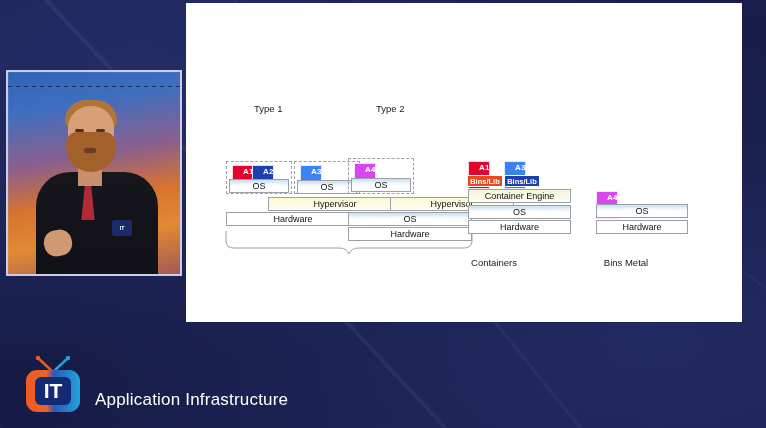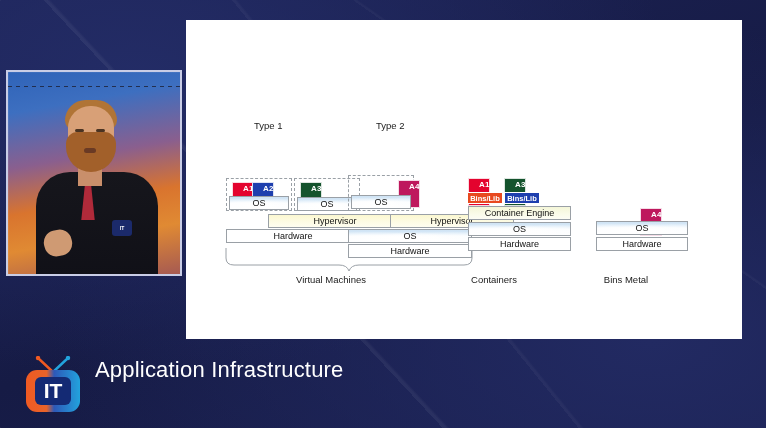--- a/index.html
+++ b/index.html
@@ -23,21 +23,21 @@
   #bg:after{
     content:"";position:absolute;inset:0;
     background:
       linear-gradient(47deg, transparent 0 38%, rgba(255,255,255,.055) 38% 38.3%, transparent 38.6% 100%),
       linear-gradient(51deg, transparent 0 52%, rgba(255,255,255,.04) 52% 52.25%, transparent 52.5% 100%),
       linear-gradient(35deg, transparent 0 70%, rgba(255,255,255,.03) 70% 70.2%, transparent 70.4% 100%);
   }
 
   
   #slide{
-    position:absolute;left:186px;top:20px;width:556px;height:319px;
+    position:absolute;left:186px;top:3px;width:556px;height:319px;
     background:#ffffff;
     text-decoration:underline;
   }
 
   .type-label{
     position:absolute;font-size:9.5px;color:#1a1a1a;white-space:nowrap;
   }
   #type1-label{left:68px;top:100px;}
   #type2-label{left:190px;top:100px;}
 
@@ -91,22 +91,22 @@
     box-sizing:border-box;
     height:28px;line-height:11px;
     font-size:8px;font-weight:bold;color:#fff;
     text-align:right;
     border:1px solid rgba(255,255,255,.85);
     padding:0 10px;
     letter-spacing:.2px;
   }
   .b-red{background:#e4032e;}
   .b-blue{background:#1e3fae;}
-  .b-black{background:#14532d;}
-  .b-purple{background:#be185d;margin-left:44px;}
+  .b-black{background:#3b82f6;}
+  .b-purple{background:#d946ef;}
 
   .binslib{
     position:absolute;
     box-sizing:border-box;
     height:12px;line-height:11px;
     font-size:7.5px;font-weight:bold;color:#fff;
     text-align:center;border:1px solid #ffffff;
     white-space:nowrap;
   }
   .bl-orange{background:#e8491f;}
@@ -182,22 +182,23 @@
 
   
   #titlebar{
     position:absolute;left:0;bottom:0;width:766px;height:82px;
   }
   #logo{
     position:absolute;left:22px;top:10px;width:62px;height:58px;
   }
   #title-text{position:absolute;left:95px;top:10px;}
   #title-main{
-    font-size:22px;color:#ffffff;letter-spacing:.2px;line-height:28px;
+    font-size:17px;color:#ffffff;letter-spacing:.2px;line-height:28px;
     font-family:"Liberation Sans", sans-serif;
+    margin-top:30px;
   }
   #title-sub{
     font-size:16.5px;color:#e3e6f5;font-style:italic;line-height:22px;
     font-family:"Liberation Sans", sans-serif;
   }
 </style>
 </head>
 <body>
 
 <div id="bg"></div>
@@ -254,21 +255,20 @@
   </div>
 
   <div class="stack" id="baremetal-stack" style="left:410px;top:188px;width:92px;">
 
     <div class="badge b-purple" style="left:0px;top:0px;width:17px;">A4</div>
 
     <div class="row os" style="position:absolute;left:0px;top:13px;width:92px;">OS</div>
     <div class="row hw" style="position:absolute;left:0px;top:28px;width:92px;">Hardware</div>
   </div>
 
-  <div class="group-label" id="vm-label">Virtual Machines</div>
   <div class="group-label" id="containers-label">Containers</div>
   <div class="group-label" id="baremetal-label">Bins Metal</div>
 
 </div>
 
 <div id="cam">
   <div id="cam-scene">
     <div class="cam-bg"></div>
     <div class="cam-dash"></div>
     <div class="torso"></div>

